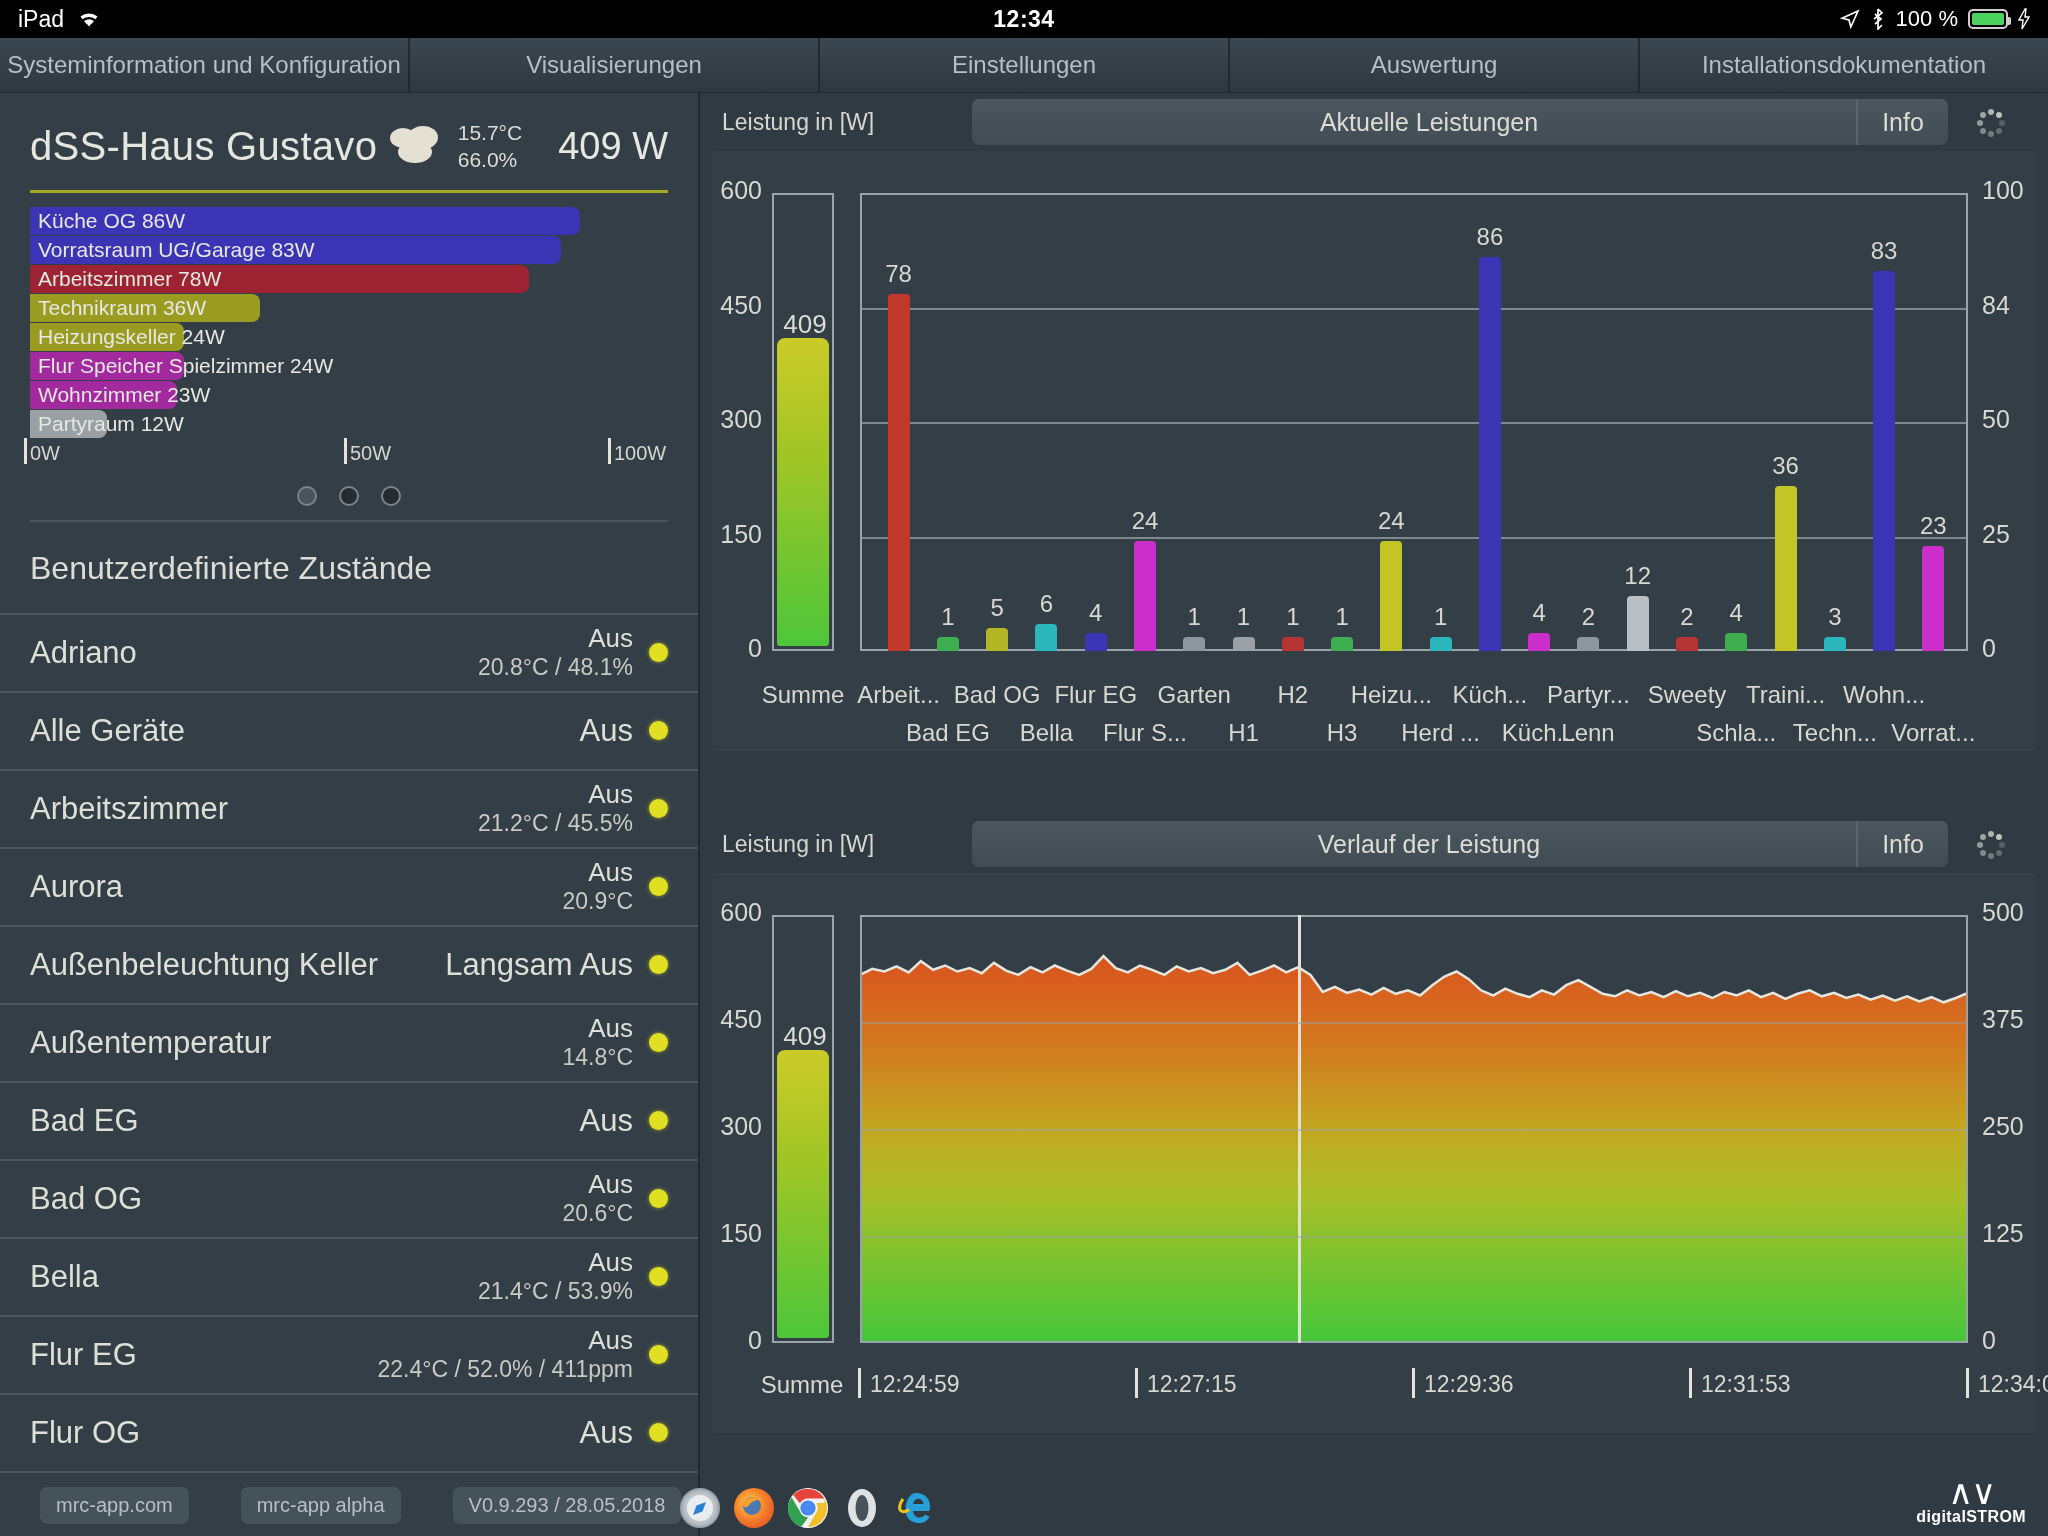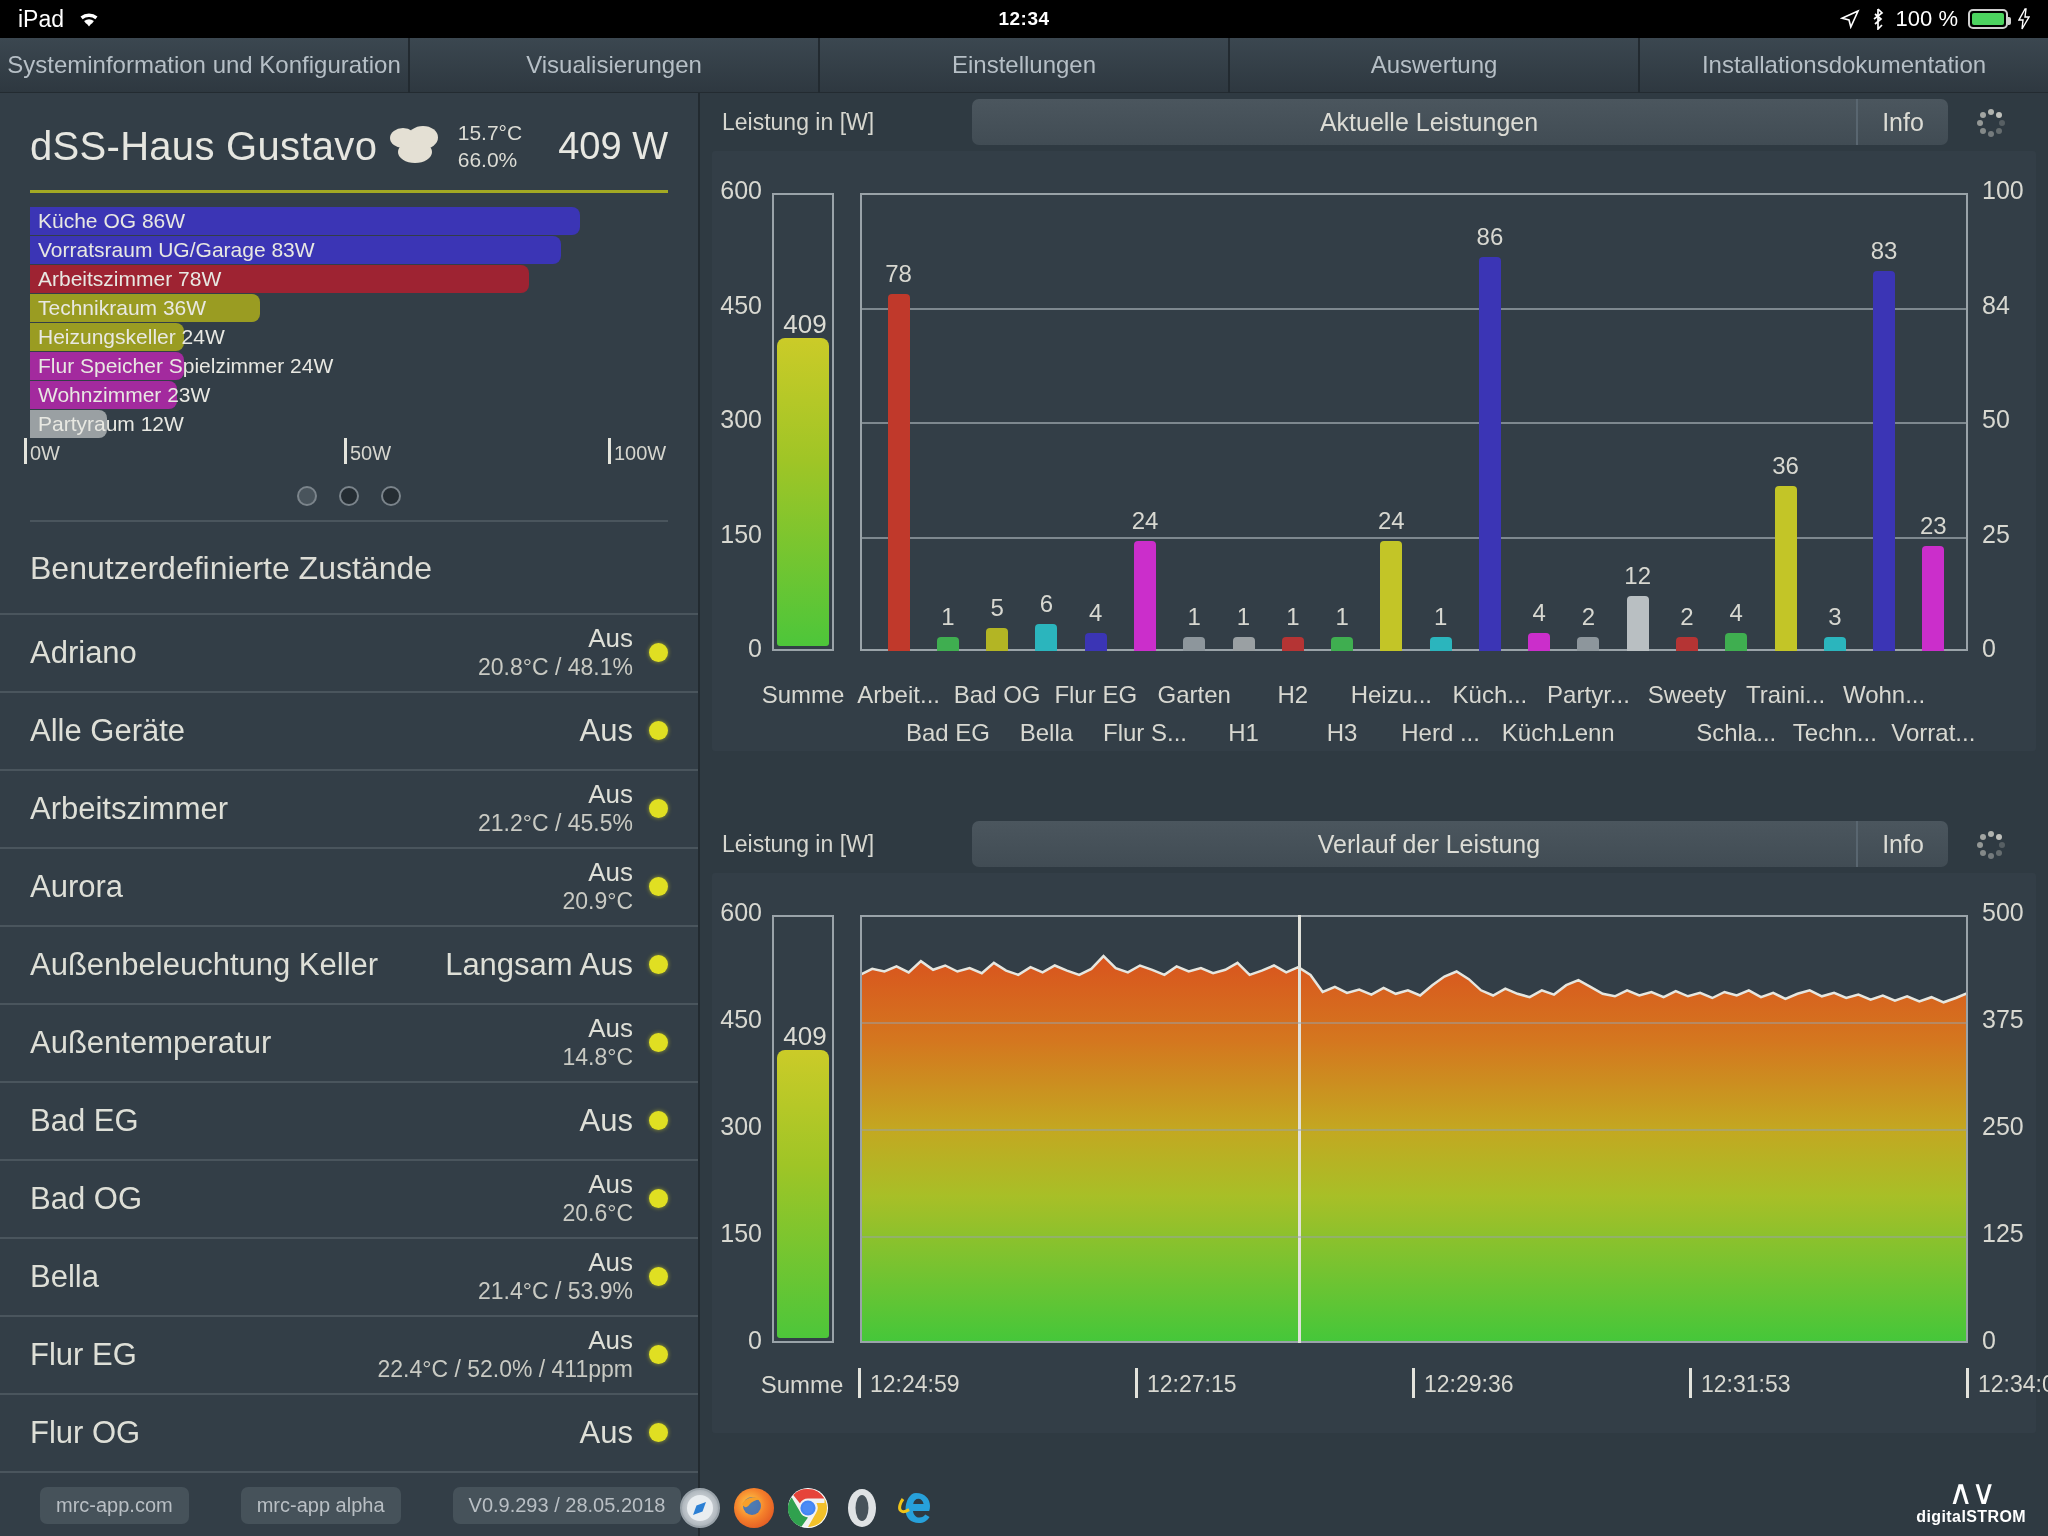--- a/index.html
+++ b/index.html
@@ -15,21 +15,21 @@
 
   
   .statusbar {
     height: 38px; background: #000; color: #fff;
     display: flex; align-items: center; padding: 0 18px;
     font-size: 23px; position: relative;
   }
   .sb-left { display: flex; align-items: center; gap: 12px; }
   .sb-center {
     position: absolute; left: 0; right: 0; text-align: center;
-    font-size: 19px; font-weight: bold; letter-spacing: .5px;
+    font-size: 23px; font-weight: bold; letter-spacing: .5px;
   }
   .sb-right {
     margin-left: auto; display: flex; align-items: center; gap: 10px;
     font-size: 22px; position: relative; z-index: 2;
   }
   .batt {
     width: 40px; height: 20px; border: 2px solid #cfcfcf; border-radius: 5px;
     padding: 2px; display: inline-block; position: relative;
   }
   .batt::after {

